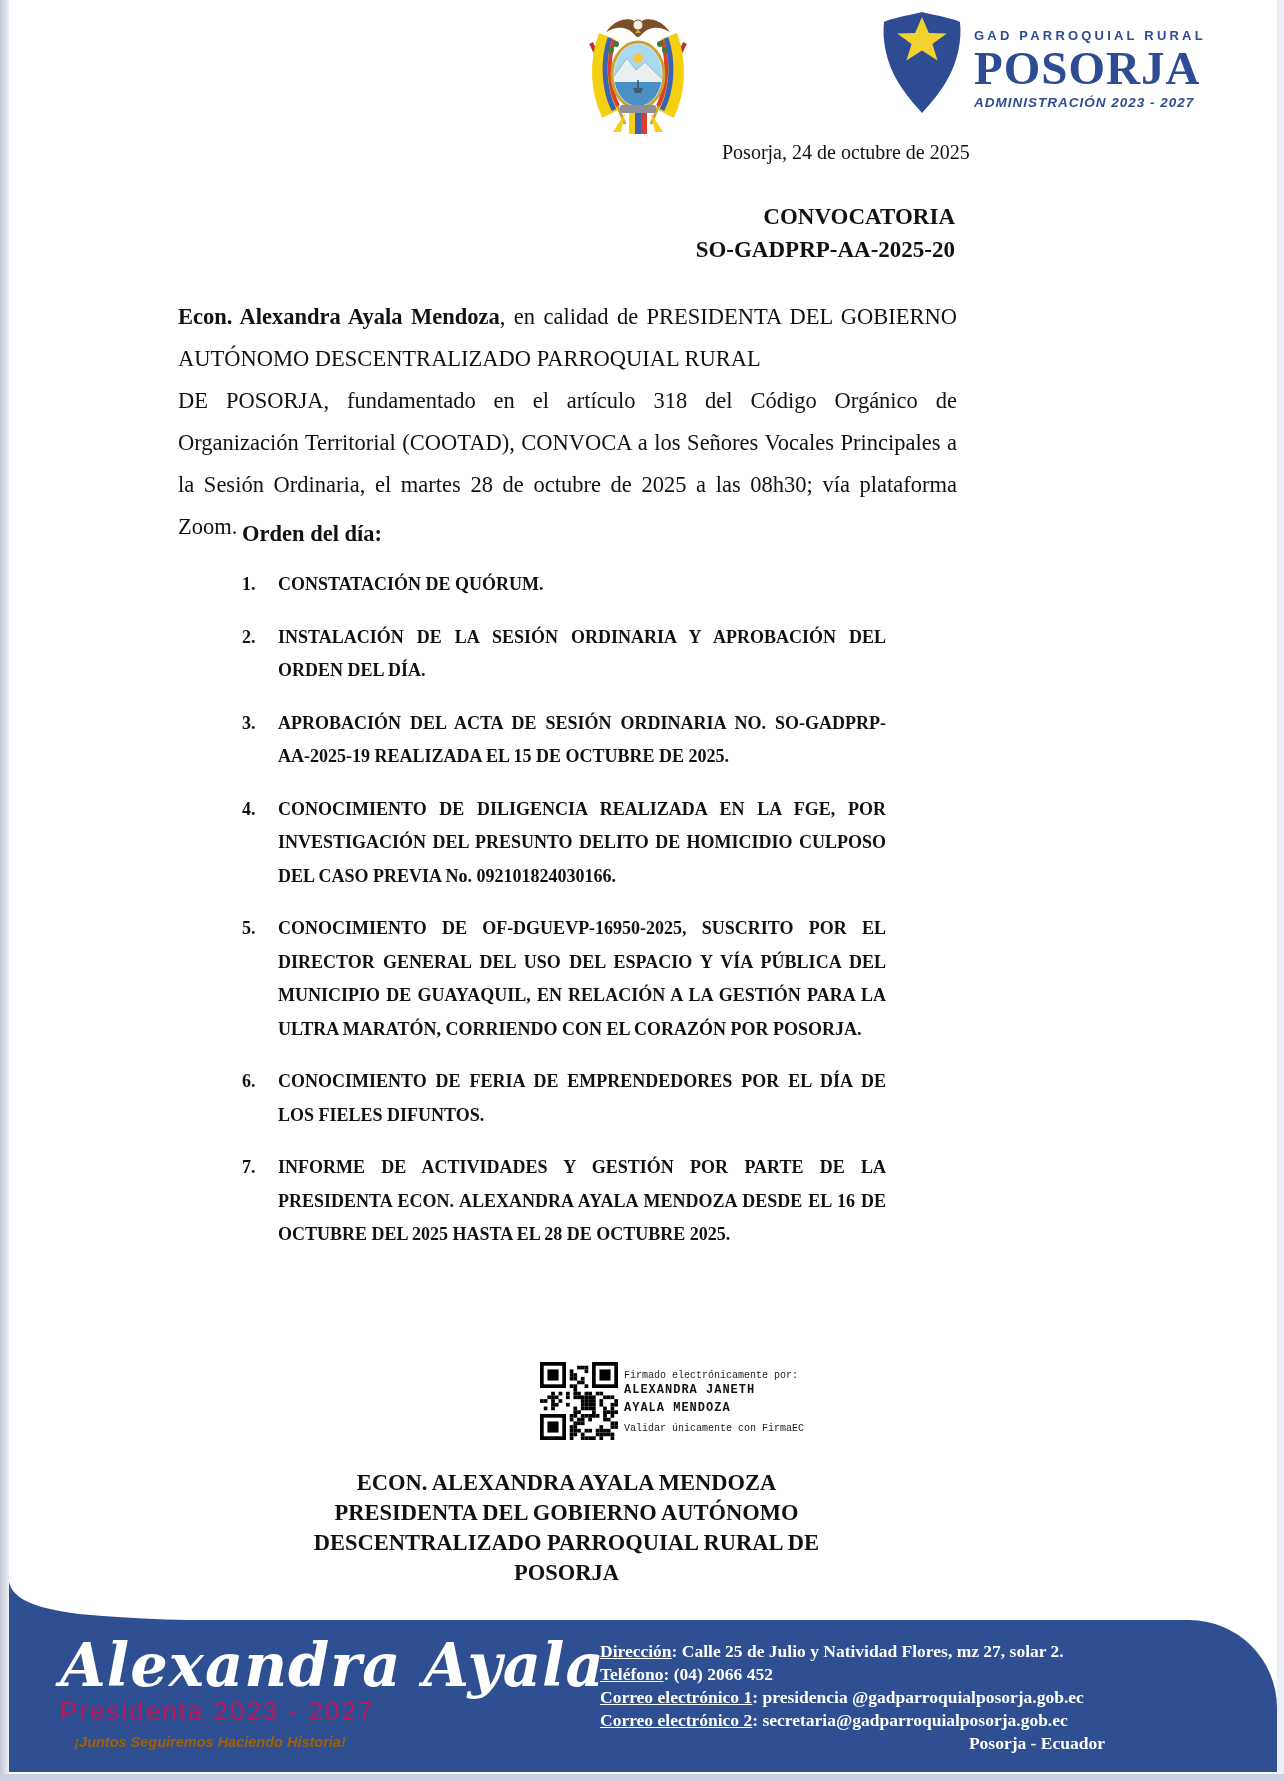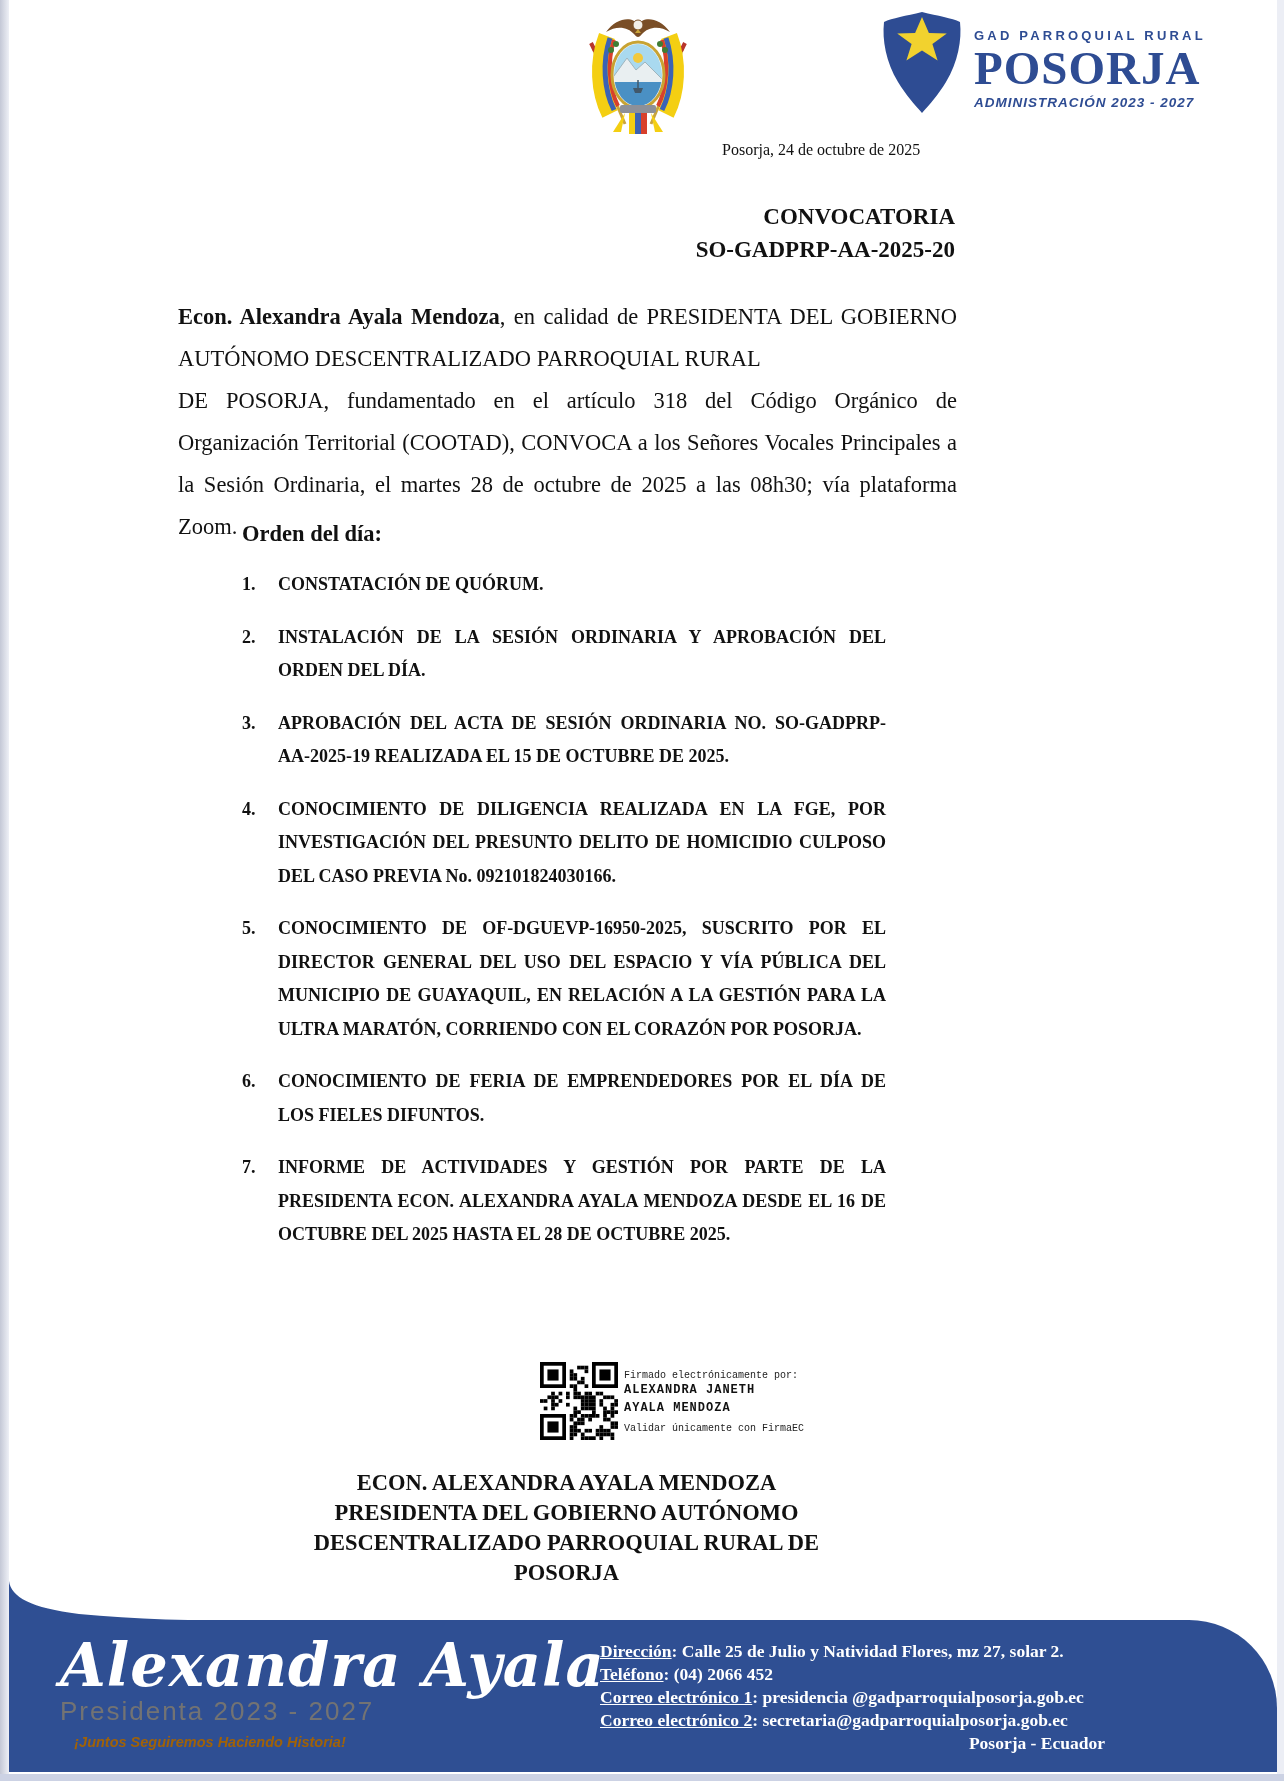--- a/index.html
+++ b/index.html
@@ -22,21 +22,21 @@
   .logo { position:absolute; left:876px; top:8px; width:350px; height:120px; }
   .logo-shield { position:absolute; left:0; top:2px; width:92px; height:106px; }
   .logo-text { position:absolute; left:98px; top:20px; width:252px; }
   .logo-tagline { font-family:"Liberation Sans",sans-serif; font-weight:bold;
     font-size:13px; letter-spacing:3.2px; color:#2e4c93; white-space:nowrap; }
   .logo-name { font-family:"Liberation Serif",serif; font-weight:bold;
     font-size:47px; line-height:50px; letter-spacing:1px; color:#2e4c93; white-space:nowrap; }
   .logo-admin { font-family:"Liberation Sans",sans-serif; font-weight:bold; font-style:italic;
     font-size:13.5px; letter-spacing:1px; color:#2e4c93; white-space:nowrap; margin-top:2px; }
 
-  .date-line { position:absolute; left:722px; top:141px; font-size:16px; }
+  .date-line { position:absolute; left:722px; top:141px; font-size:20px; }
 
   
   .title-block { position:absolute; left:178px; top:200px; width:777px;
     text-align:right; font-weight:bold; font-size:23px; line-height:33px; }
 
   
   .intro { position:absolute; left:178px; top:296px; width:779px;
     font-size:22.5px; line-height:42px; text-align:justify; }
 
   
@@ -66,21 +66,21 @@
 
   
   .footer-band { position:absolute; left:9px; right:7px; top:1620px; height:152px;
     background:#2f4f93; border-top-right-radius:88px; }
   .footer-swoosh { position:absolute; left:9px; top:1581px; width:265px; height:40px; }
   .footer-left { position:absolute; left:60px; top:1640px; width:300px;
     text-align:center; color:#ffffff; }
   .footer-script { font-family:"DejaVu Serif",serif; font-style:italic; font-weight:bold;
     font-size:59px; line-height:52px; letter-spacing:1px; white-space:nowrap; }
   .footer-term { font-family:"Liberation Sans",sans-serif; font-size:26px;
-    letter-spacing:2px; color:#737373; margin-top:4px; white-space:nowrap; }
+    letter-spacing:2px; color:#be185d; margin-top:4px; white-space:nowrap; }
   .footer-slogan { font-family:"Liberation Sans",sans-serif; font-style:italic;
     font-weight:bold; font-size:14.5px; color:#a16207; margin-top:7px; white-space:nowrap; }
   .footer-right { position:absolute; left:600px; top:1640px; width:505px;
     color:#ffffff; font-weight:bold; font-size:17.5px; line-height:23px; }
   .footer-right .u { text-decoration:underline; }
   .footer-location { text-align:right; }
 </style>
 </head>
 <body>
 

